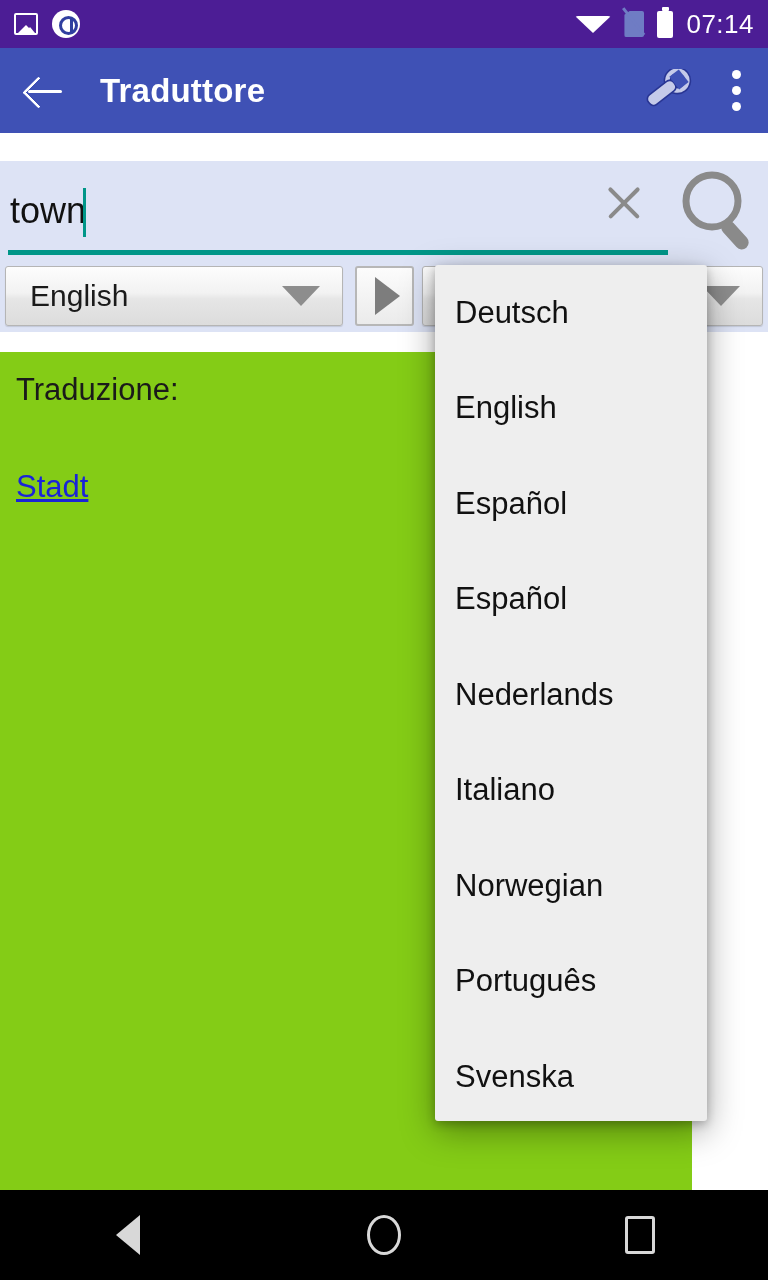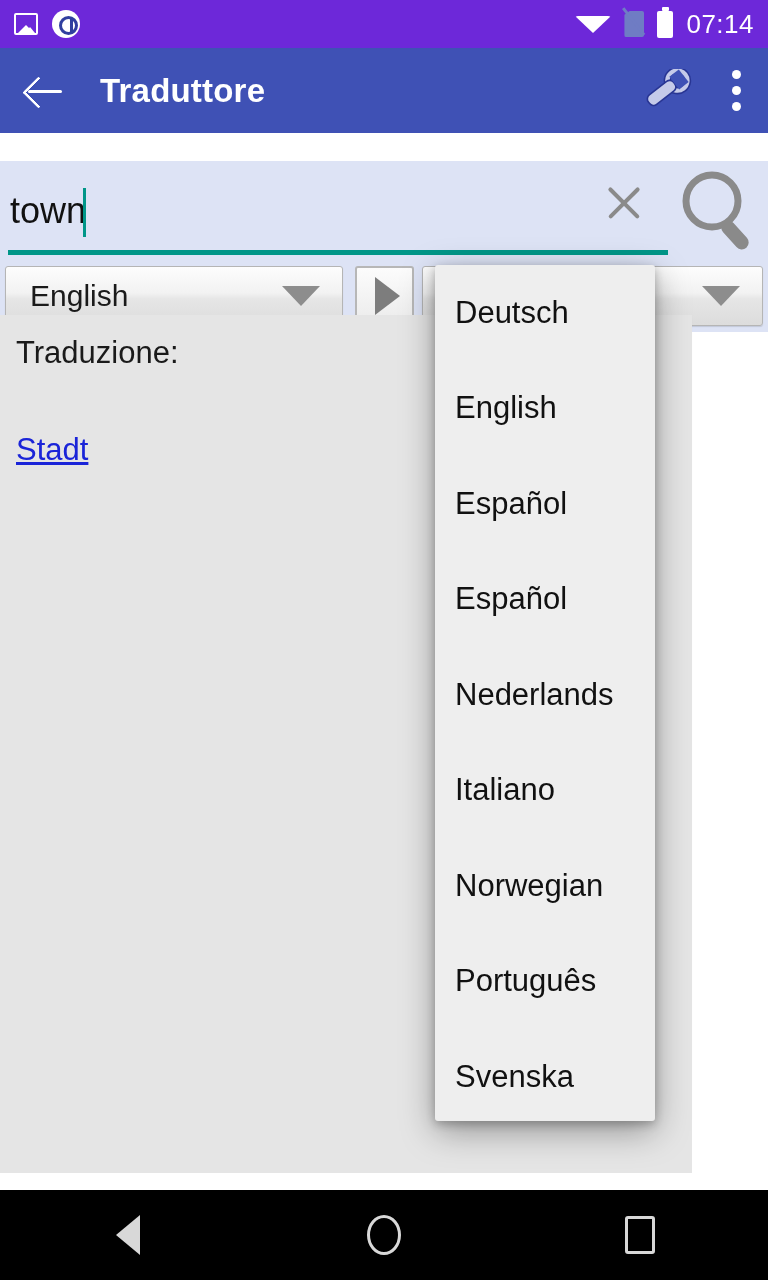--- a/index.html
+++ b/index.html
@@ -7,21 +7,21 @@
     width:768px; height:1280px;
     background:#ffffff;
     font-family:"Liberation Sans", sans-serif;
     overflow:hidden;
   }
   #screen { position:relative; width:768px; height:1280px; background:#fff; }
 
   
   .status-bar{
     position:absolute; top:0; left:0; width:768px; height:48px;
-    background:#6d28d9; display:flex; align-items:center;
+    background:#4c1d95; display:flex; align-items:center;
     padding:0 14px;
   }
   .status-left{ display:flex; align-items:center; gap:14px; }
   .status-right{ margin-left:auto; display:flex; align-items:center; gap:13px; }
   .status-time{ color:#fff; font-size:26px; letter-spacing:.5px; font-weight:400; }
   .icon-photo{ width:24px; height:22px; border:2.5px solid #fff; border-radius:2px; position:relative; overflow:hidden; }
   .icon-photo:after{ content:""; position:absolute; left:2px; bottom:0px; width:0; height:0;
     border-left:8px solid transparent; border-right:8px solid transparent; border-bottom:8px solid #fff; }
   .icon-photo:before{ content:""; position:absolute; right:1px; bottom:0px; width:0; height:0;
     border-left:5px solid transparent; border-right:5px solid transparent; border-bottom:6px solid #fff; }
@@ -93,28 +93,28 @@
     border-left:19px solid transparent; border-right:19px solid transparent; border-top:20px solid #8d8d8d; }
   .swap-btn{
     position:absolute; left:355px; top:3px; width:59px; height:60px;
     background:linear-gradient(#fcfcfc,#ebebeb); border:2px solid #b7b7b7; border-radius:3px;
     display:flex; align-items:center; justify-content:center; cursor:pointer;
   }
   .swap-btn i{ width:0;height:0; border-top:19px solid transparent; border-bottom:19px solid transparent;
     border-left:25px solid #7d7d7d; margin-left:5px; }
 
   
-  .content{ position:absolute; top:315px; left:0; width:692px; height:858px; background:#e5e5e5; }
+  .content{ position:absolute; top:352px; left:0; width:692px; height:858px; background:#84cc16; }
   .trad-label{ position:absolute; left:16px; top:20px; font-size:31px; color:#1a1a1a; }
   .trad-link{ position:absolute; left:16px; top:95px; font-size:31px; color:#1a24d8;
     text-decoration:underline; cursor:pointer;margin-top:22px; }
 
   
   .dropdown-popup{
-    position:absolute; left:435px; top:265px; width:220px; height:856px;
+    position:absolute; left:435px; top:265px; width:272px; height:856px;
     background:#eeeeee; border-radius:3px;
     box-shadow:0 10px 34px rgba(0,0,0,.36), 0 3px 10px rgba(0,0,0,.24);
     overflow:hidden; z-index:20;
   }
   .dropdown-item{
     height:95.5px; display:flex; align-items:center; padding-left:20px;
     font-size:31px; color:#111; cursor:pointer;
   }
 
   

